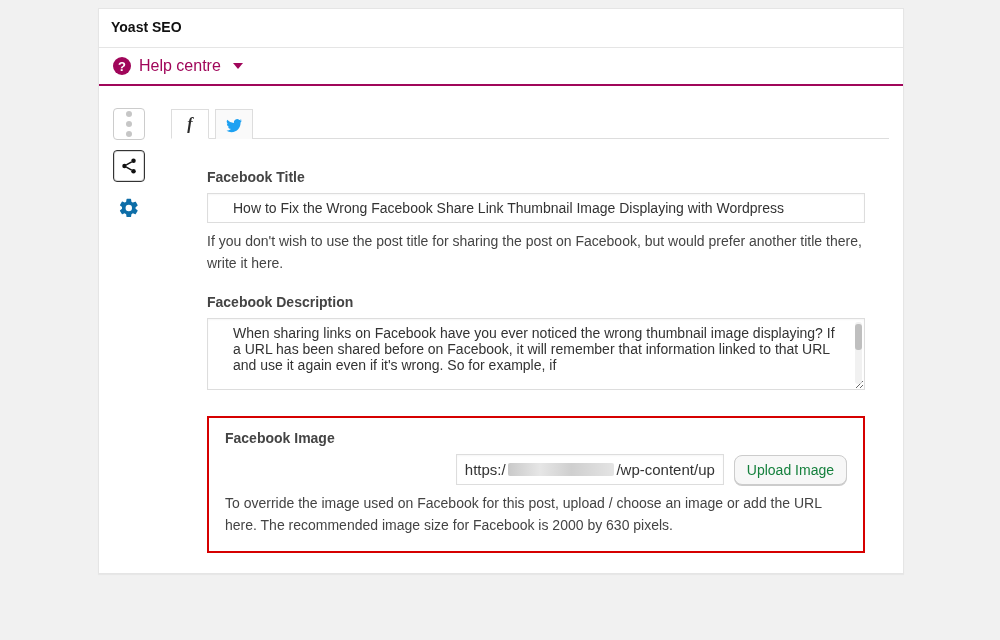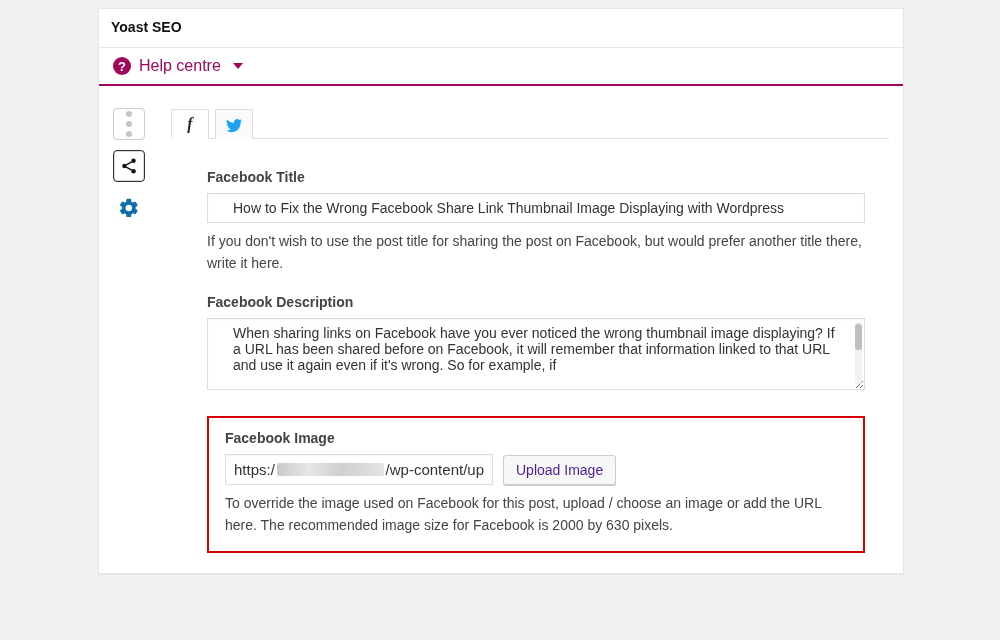--- a/index.html
+++ b/index.html
@@ -160,20 +160,21 @@
   .redbox {
     border: 2px solid #d60000;
     padding: 12px 16px 14px 16px;
     margin-top: 22px;
   }
   .img-row {
     display: flex;
     column-gap: 10px;
     align-items: center;
     margin-top: 6px;
+    justify-content: flex-end;
   }
   .img-url {
     width: 268px;
     box-sizing: border-box;
     border: 1px solid #ddd;
     background: #fff;
     padding: 6px 8px;
     font-size: 15px;
     color: #333;
     box-shadow: inset 0 1px 2px rgba(0,0,0,.04);
@@ -184,24 +185,24 @@
     width: 118px; height: 13px;
     background: linear-gradient(90deg, #c9c9c9, #e6e6e6 30%, #cfcfcf 60%, #e4e4e4);
     filter: blur(0.6px);
     border-radius: 2px;
     margin: 0 2px;
     vertical-align: middle;
   }
   .btn {
     border: 1px solid #ccc;
     background: #f7f7f7;
-    color: #4c1d95;
+    color: #15803d;
     padding: 6px 12px;
     font-size: 14px;
-    border-radius: 3px;
+    border-radius: 8px;
     box-shadow: 0 1px 0 #ccc;
   }
   
   svg { display: block; }
 </style>
 </head>
 <body>
 
 <div class="frame">
   <div class="metabox">

